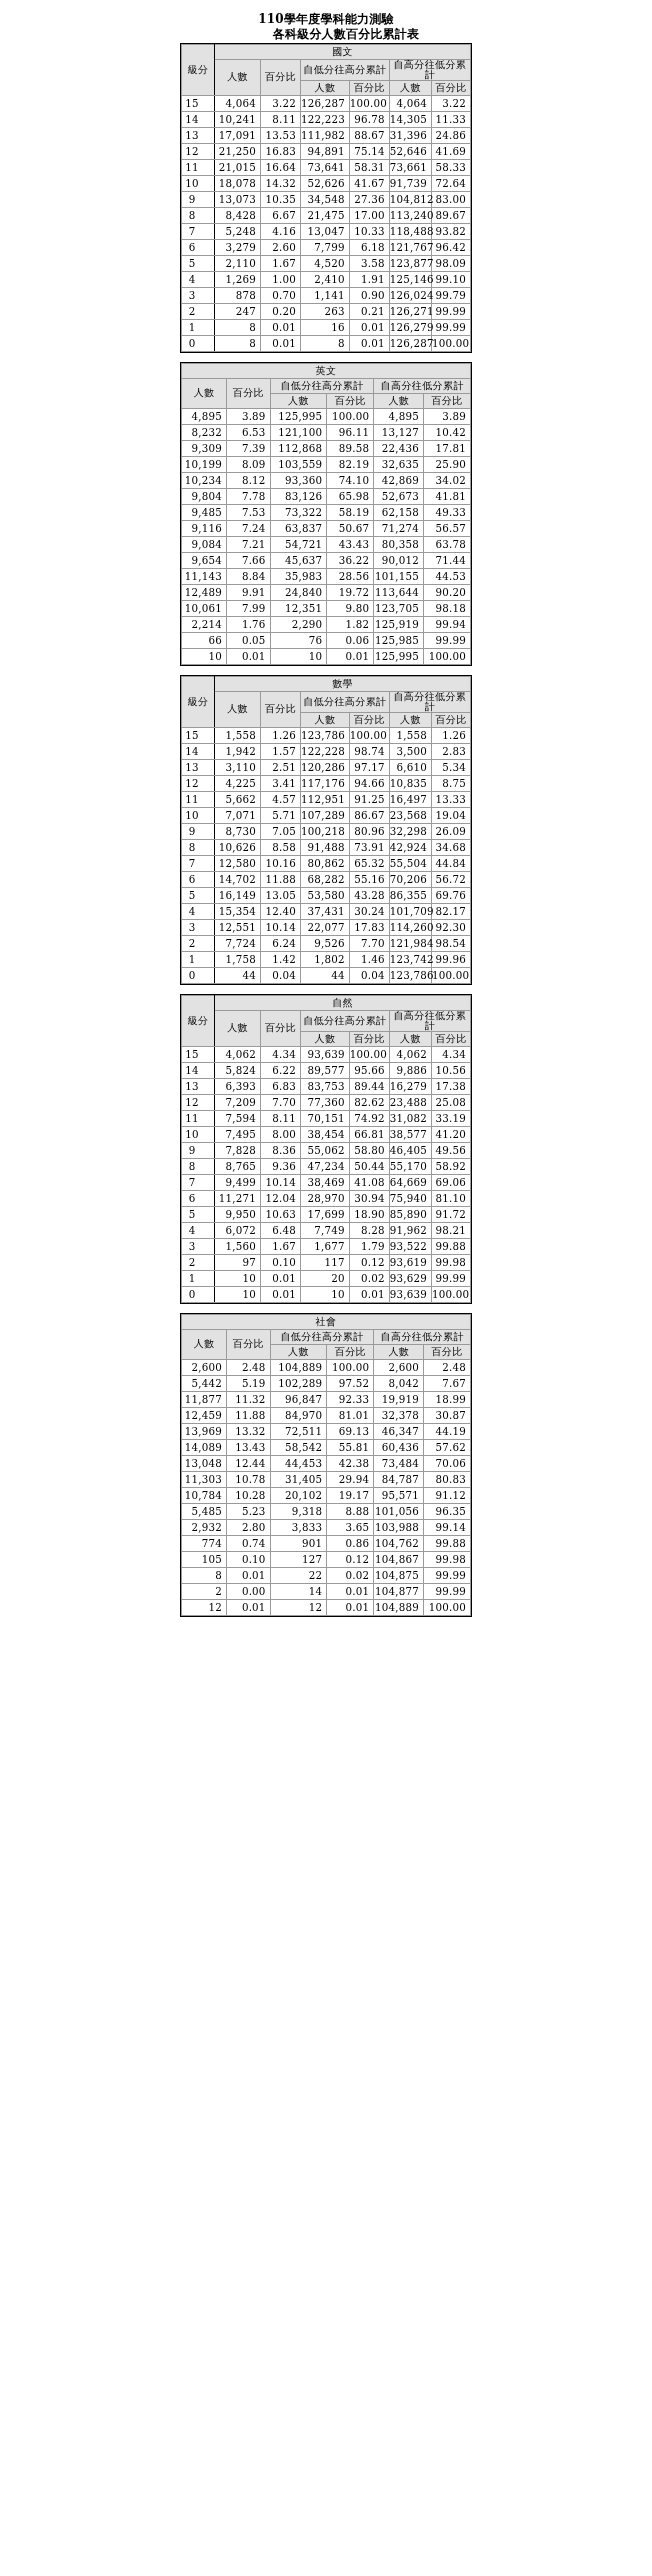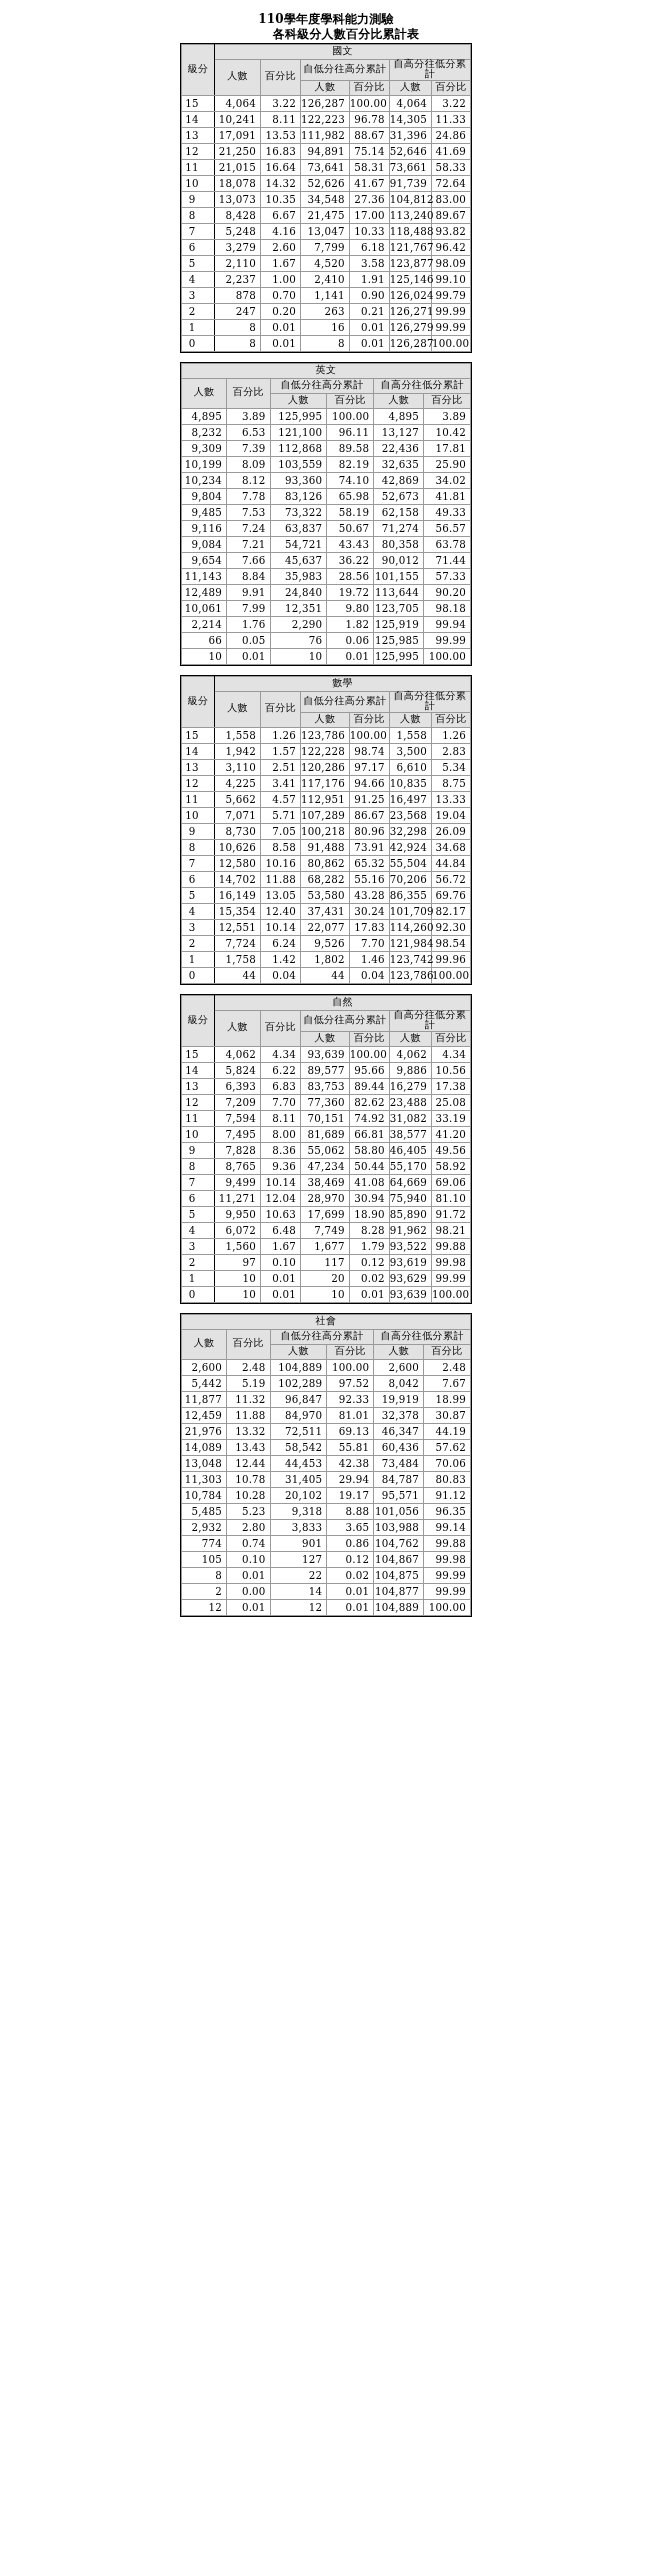--- a/index.html
+++ b/index.html
@@ -53,21 +53,20 @@
     font-weight: normal;
   }
   
   table.grade-table thead th {
     background: #e2e2e2;
     text-align: center;
     vertical-align: middle;
     font-size: 10px;
     letter-spacing: 0.4px;
     height: 14px;
-    font-family: Liberation Mono, monospace;
   }
   thead th.subject-title {
     font-size: 10.3px;
     height: 15.7px;
     letter-spacing: 0.8px;
   }
   thead th.grade-head {
     border-right: 1.6px solid #000000;
     font-size: 10px;
   }
@@ -250,21 +249,21 @@
               <td class="grade-cell">5</td>
               <td>2,110</td>
               <td>1.67</td>
               <td>4,520</td>
               <td>3.58</td>
               <td>123,877</td>
               <td>98.09</td>
             </tr>
             <tr>
               <td class="grade-cell">4</td>
-              <td>2,237</td>
+              <td>1,269</td>
               <td>1.00</td>
               <td>2,410</td>
               <td>1.91</td>
               <td>125,146</td>
               <td>99.10</td>
             </tr>
             <tr>
               <td class="grade-cell">3</td>
               <td>878</td>
               <td>0.70</td>
@@ -410,21 +409,21 @@
               <td>36.22</td>
               <td>90,012</td>
               <td>71.44</td>
             </tr>
             <tr>
               <td>11,143</td>
               <td>8.84</td>
               <td>35,983</td>
               <td>28.56</td>
               <td>101,155</td>
-              <td>57.33</td>
+              <td>44.53</td>
             </tr>
             <tr>
               <td>12,489</td>
               <td>9.91</td>
               <td>24,840</td>
               <td>19.72</td>
               <td>113,644</td>
               <td>90.20</td>
             </tr>
             <tr>
@@ -711,21 +710,21 @@
               <td>8.11</td>
               <td>70,151</td>
               <td>74.92</td>
               <td>31,082</td>
               <td>33.19</td>
             </tr>
             <tr>
               <td class="grade-cell">10</td>
               <td>7,495</td>
               <td>8.00</td>
-              <td>81,689</td>
+              <td>38,454</td>
               <td>66.81</td>
               <td>38,577</td>
               <td>41.20</td>
             </tr>
             <tr>
               <td class="grade-cell">9</td>
               <td>7,828</td>
               <td>8.36</td>
               <td>55,062</td>
               <td>58.80</td>
@@ -870,21 +869,21 @@
             </tr>
             <tr>
               <td>12,459</td>
               <td>11.88</td>
               <td>84,970</td>
               <td>81.01</td>
               <td>32,378</td>
               <td>30.87</td>
             </tr>
             <tr>
-              <td>21,976</td>
+              <td>13,969</td>
               <td>13.32</td>
               <td>72,511</td>
               <td>69.13</td>
               <td>46,347</td>
               <td>44.19</td>
             </tr>
             <tr>
               <td>14,089</td>
               <td>13.43</td>
               <td>58,542</td>

